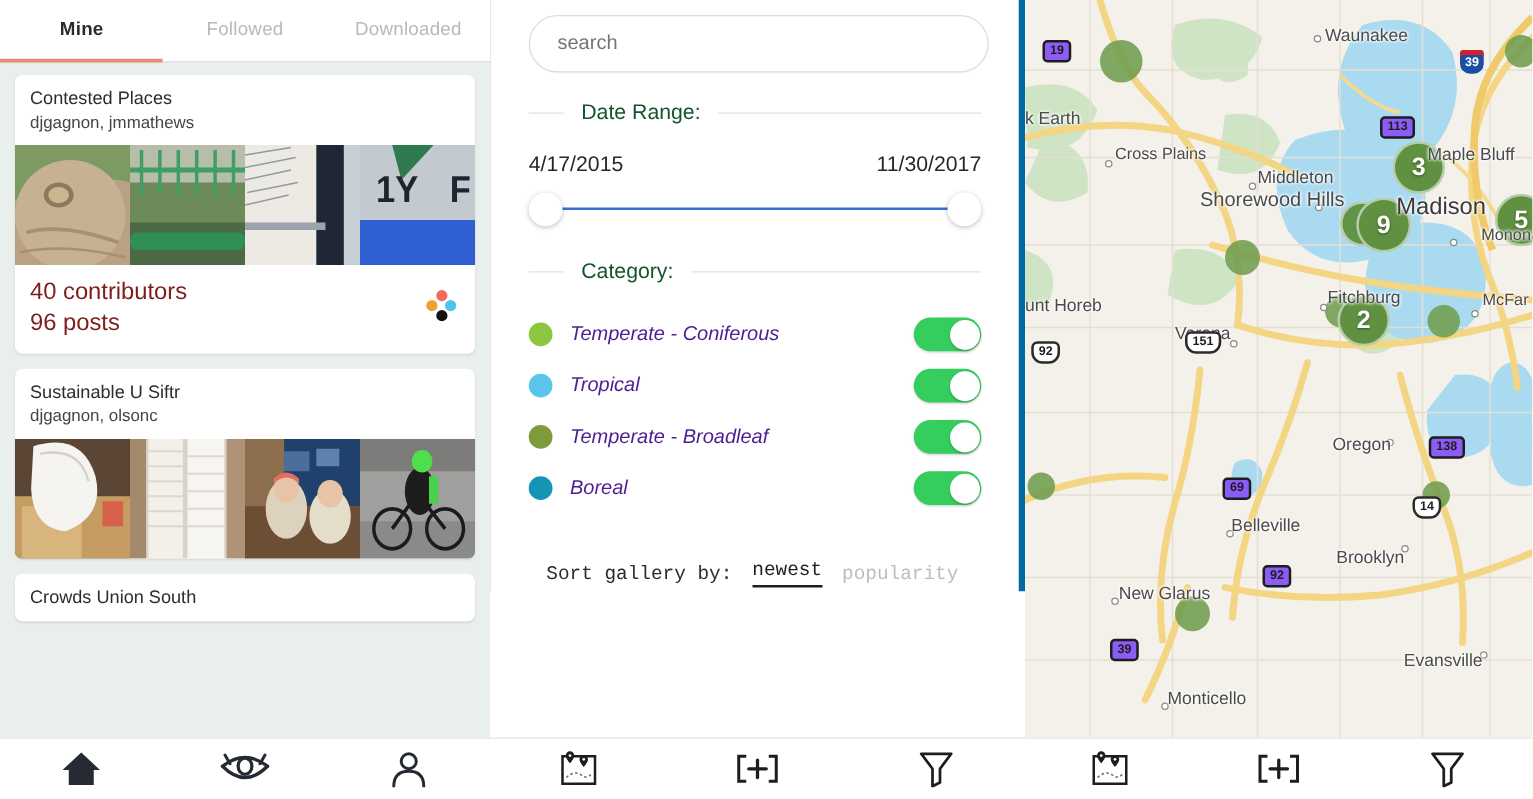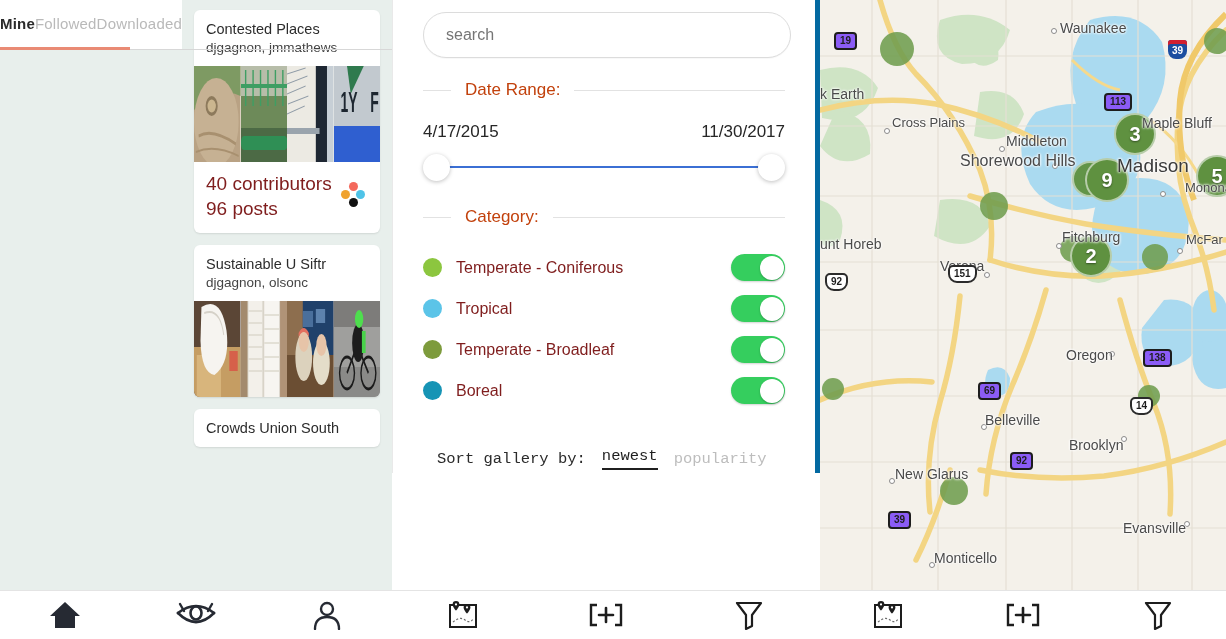--- a/index.html
+++ b/index.html
@@ -6,21 +6,21 @@
   html, body {
     width: 1226px; height: 639px;
     font-family: "Liberation Sans", sans-serif;
     background: #ffffff; overflow: hidden;
   }
   .app { position: relative; width: 1226px; height: 639px; display: flex; }
 
   
   .panel-left {
     position: relative; width: 392px; height: 639px;
-    background: #e8efec; display: flex; flex-direction: row;
+    background: #e8efec; display: flex; flex-direction: column;
   }
   .tabbar {
     height: 50px; background: #ffffff; display: flex;
     align-items: center; position: relative; flex: none;
   }
   .tab {
     flex: 1; text-align: center; font-size: 15px; letter-spacing: .2px;
     color: #b9b9b9; padding-bottom: 4px;
   }
   .tab.active { color: #2b2b2b; font-weight: 600; }
@@ -69,21 +69,21 @@
     width: 368px; height: 46px; border: 1px solid #dcdcdc;
     border-radius: 24px; background: #fff; display: flex;
     align-items: center; padding: 0 22px; font-size: 16px; color: #b6b6b6;
     box-shadow: 0 1px 1px rgba(0,0,0,.03);
   }
   .section-head {
     display: flex; align-items: center; margin: 22px 0 4px 0;
   }
   .rule-short { width: 28px; height: 1px; background: #e2e2e2; }
   .section-label {
-    font-size: 17px; color: #c2410c; padding: 0 14px; white-space: nowrap;
+    font-size: 17px; color: #14532d; padding: 0 14px; white-space: nowrap;
   }
   .rule-long { flex: 1; height: 1px; background: #e2e2e2; }
   .date-row {
     display: flex; justify-content: space-between; align-items: baseline;
     margin-top: 22px; font-size: 17px; color: #272727;
   }
   .slider {
     position: relative; height: 36px; margin-top: 7px;
   }
   .slider-track {
@@ -98,21 +98,21 @@
   .handle-left  { left: 0; }
   .handle-right { right: 0; }
   .cat-list { margin-top: 20px; }
   .cat-row {
     display: flex; align-items: center; height: 41px;
   }
   .cat-dot {
     width: 19px; height: 19px; border-radius: 50%; flex: none;
     margin-right: 14px;
   }
-  .cat-label { font-size: 16px; color: #7f1d1d; flex: 1; }
+  .cat-label { font-size: 16px; color: #4c1d95; flex: 1; font-style: italic; }
   .toggle {
     width: 54px; height: 27px; border-radius: 14px; background: #35ce5e;
     position: relative; flex: none; box-shadow: 0 1px 2px rgba(0,0,0,.18);
   }
   .toggle .knob {
     position: absolute; top: 1.5px; right: 1.5px;
     width: 24px; height: 24px; border-radius: 50%; background: #fff;
     box-shadow: 0 1px 2px rgba(0,0,0,.25);
   }
   .sort-row {

